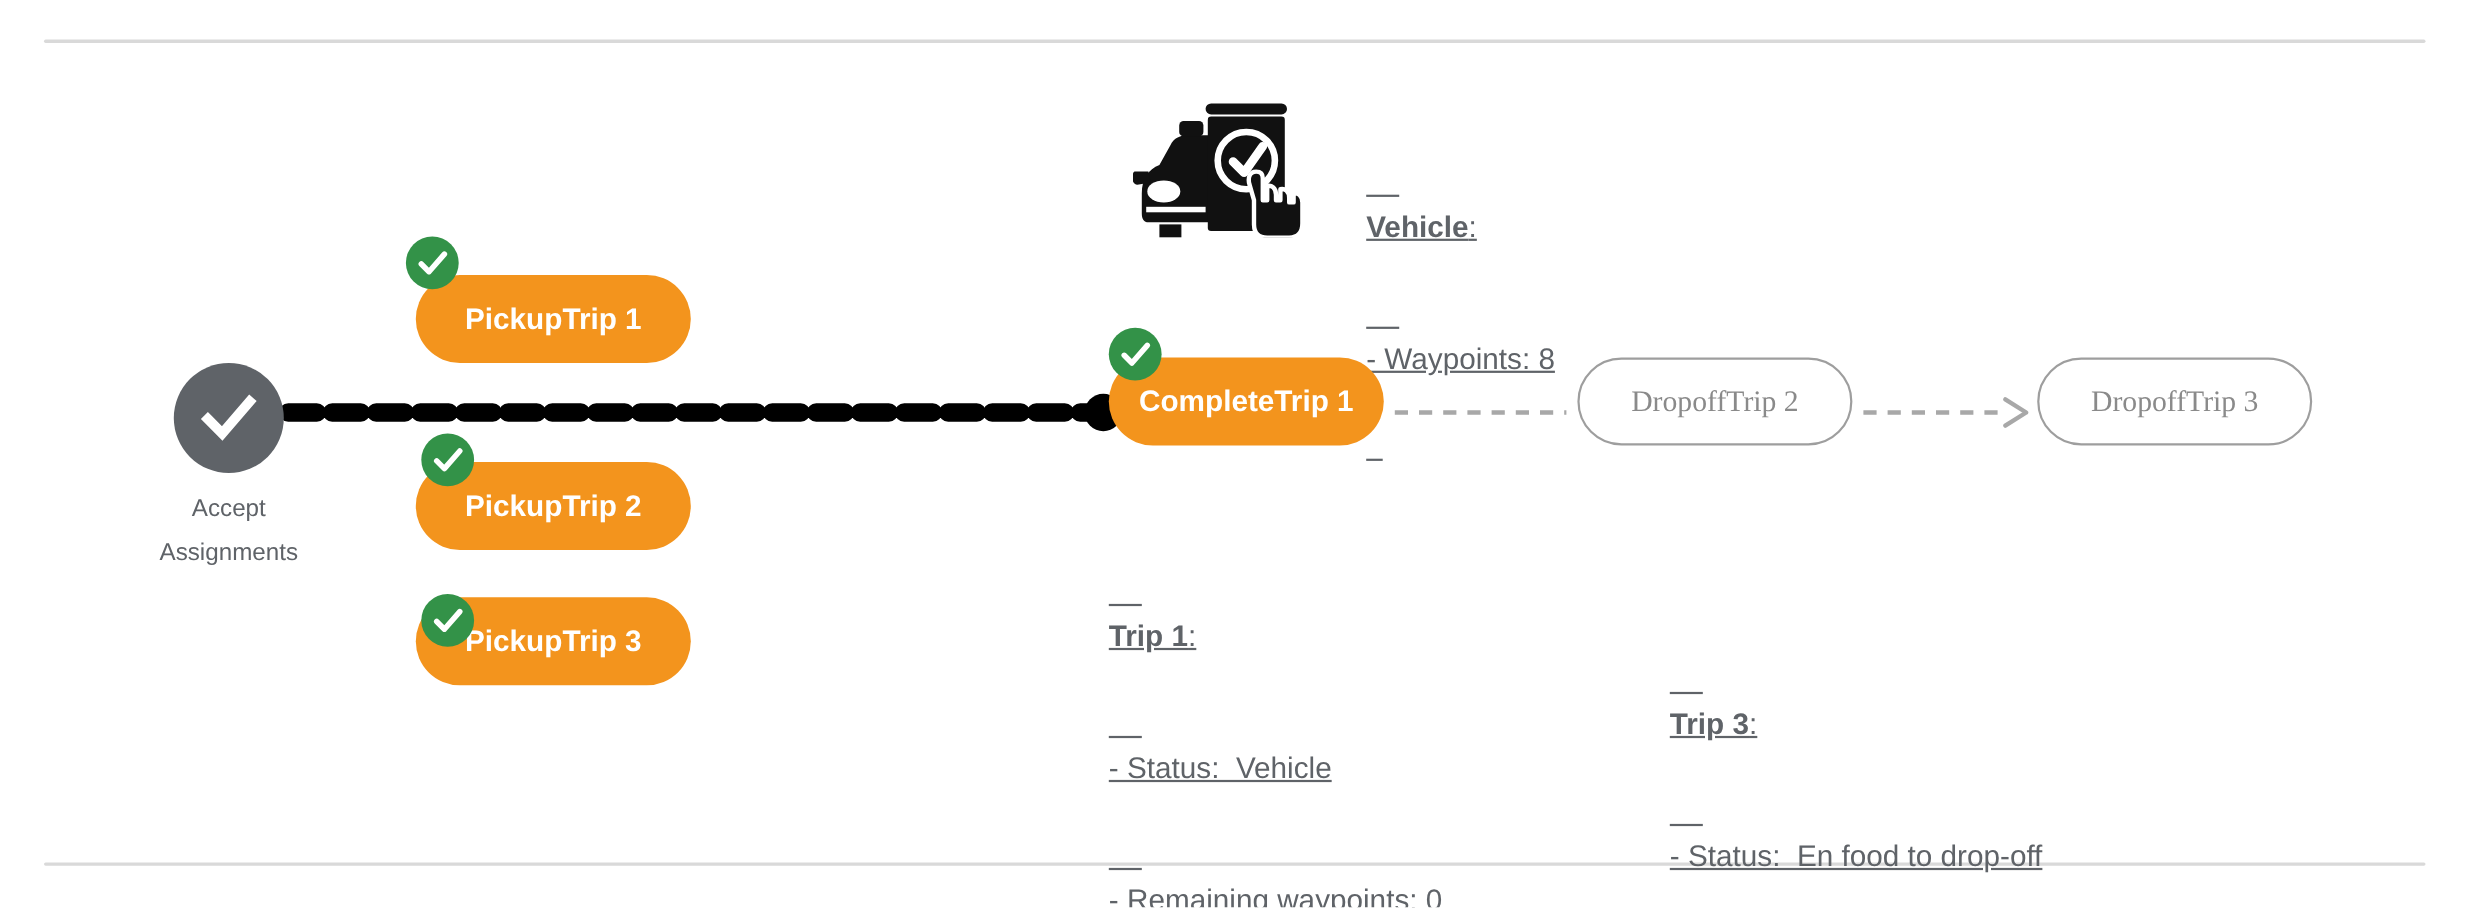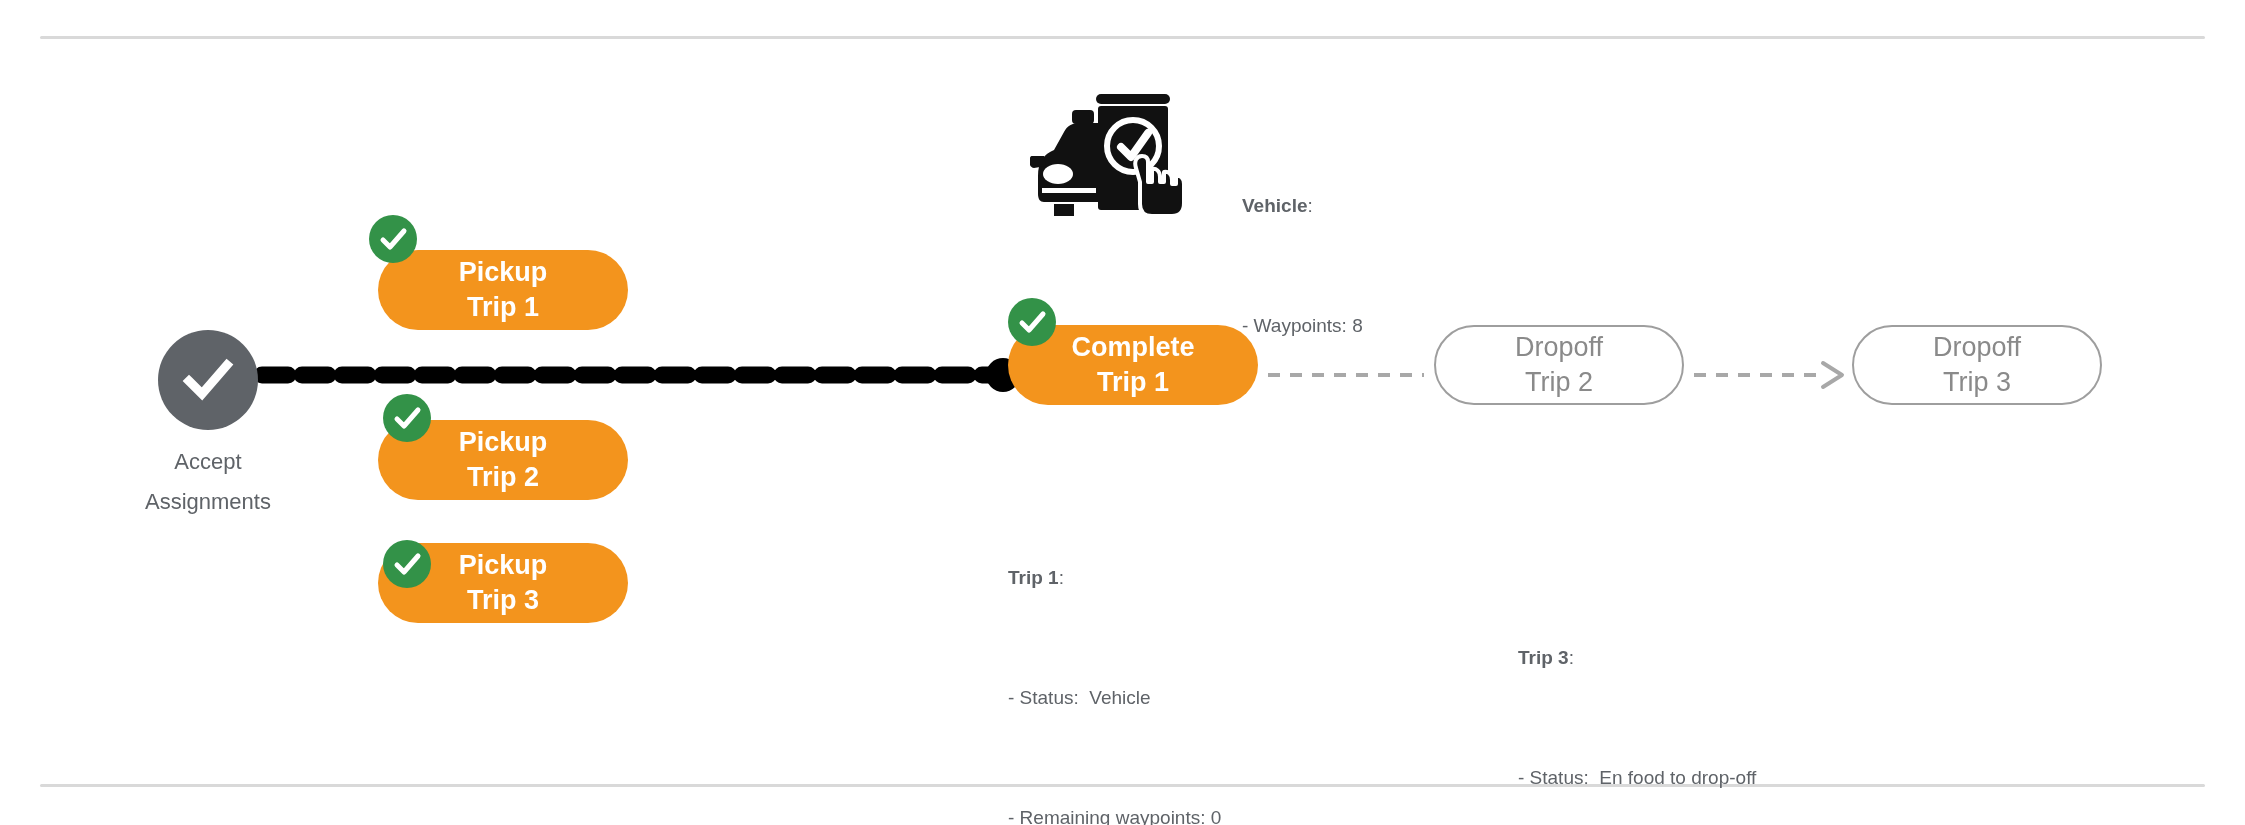--- a/index.html
+++ b/index.html
@@ -78,41 +78,42 @@
     text-align: center;
     font-size: 22px;
     line-height: 40px;
     color: #5f6368;
   }
 
   
   .pill {
     position: absolute;
     display: flex;
-    flex-direction: column;
+    flex-direction: row;
     align-items: center;
     justify-content: center;
     box-sizing: border-box;
     border-radius: 999px;
   }
   .pill .pill-line {
     font-size: 27px;
     line-height: 35px;
     white-space: nowrap;
   }
   .pill.orange {
     background: #f3941d;
   }
   .pill.orange .pill-line {
     color: #ffffff;
     font-weight: 600;
   }
   .pill.outline {
     background: #ffffff;
     border: 2px solid #9e9e9e;
+    font-family: Liberation Serif, serif;
   }
   .pill.outline .pill-line {
     color: #8a8a8a;
     font-weight: 400;
   }
 
   .pill-pickup1 { left: 378px; top: 250px; width: 250px; height: 80px; }
   .pill-pickup2 { left: 378px; top: 420px; width: 250px; height: 80px; }
   .pill-pickup3 { left: 378px; top: 543px; width: 250px; height: 80px; }
   .pill-complete { left: 1008px; top: 325px; width: 250px; height: 80px; align-items: center; }
@@ -140,24 +141,25 @@
     position: absolute;
     left: 1030px;
     top: 84px;
     width: 160px;
     height: 132px;
   }
 
   
   .info-block {
     position: absolute;
-    font-size: 19px;
+    font-size: 27px;
     line-height: 40px;
     color: #5f6368;
     white-space: pre;
+    text-decoration: underline;
   }
   .info-block .lead {
     font-weight: 700;
     color: #5f6368;
   }
   .info-vehicle { left: 1242px; top: 106px; }
   .info-trip12  { left: 1008px; top: 478px; }
   .info-trip3   { left: 1518px; top: 558px; }
 </style>
 </head>

